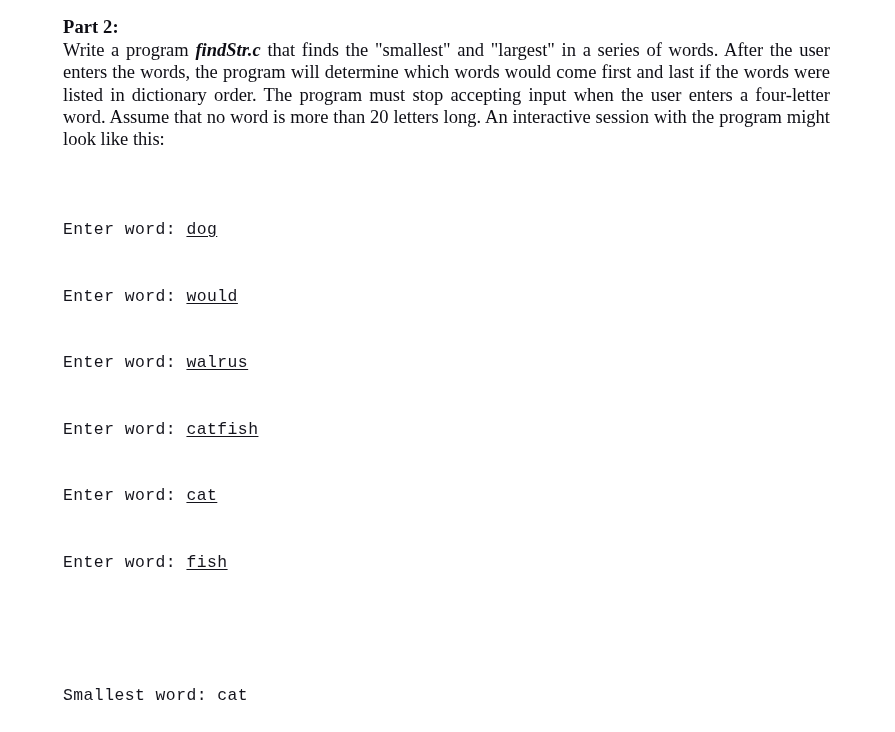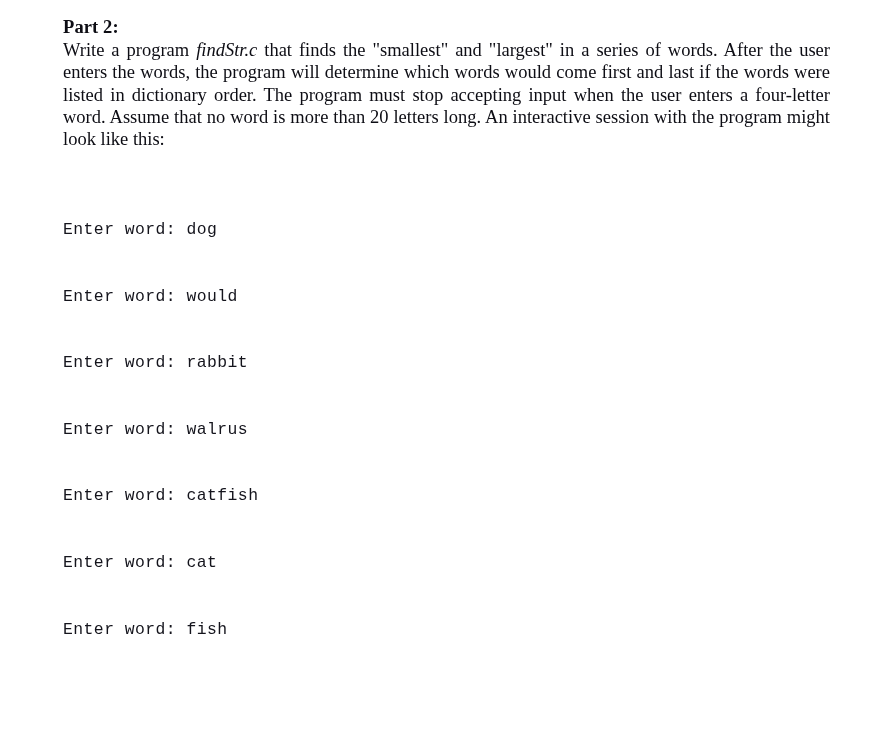--- a/index.html
+++ b/index.html
@@ -35,33 +35,34 @@
 
   
   .body-para {
     font-size: 18.5px;
     line-height: 22.3px;
     text-align: justify;
     text-justify: inter-word;
     margin: 0;
     hyphens: none;
   }
-  .bi { font-weight: normal; font-style: italic; }
+  .bi { font-weight: bold; font-style: italic; }
 
   
   .console {
     font-family: "Liberation Mono", "DejaVu Sans Mono", monospace;
     font-size: 16.4px;
     line-height: 22.2px;
     white-space: pre;
     margin: 0;
     letter-spacing: 0.45px;
     color: #14141c;
   }
   .console .u {
+    text-decoration: underline;
     text-underline-offset: 2px;
     text-decoration-thickness: 1.4px;
   }
 
   
   .gap-console   { height: 24px; }
   .gap-output    { height: 22px; }
 </style>
 </head>
 <body>
@@ -70,21 +71,20 @@
 
   <h1 class="part-title">Part 2:</h1>
 
   <p class="body-para"><span>Write a program </span><span class="bi">findStr.c</span><span> that finds the "smallest" and "largest" in a series of words. After the user enters the words, the program will determine which words would come first and last if the words were listed in dictionary order. The program must stop accepting input when the user enters a four-letter word. Assume that no word is more than 20 letters long. An interactive session with the program might look like this:</span></p>
 
   <div class="gap-console"></div>
 
   <div class="console">
     <div><span>Enter word: </span><span class="u">dog</span></div>
     <div><span>Enter word: </span><span class="u">would</span></div>
-    <div><span>Enter word: </span><span class="u">rabbit</span></div>
     <div><span>Enter word: </span><span class="u">walrus</span></div>
     <div><span>Enter word: </span><span class="u">catfish</span></div>
     <div><span>Enter word: </span><span class="u">cat</span></div>
     <div><span>Enter word: </span><span class="u">fish</span></div>
   </div>
 
   <div class="gap-output"></div>
 
   <div class="console">
     <div><span>Smallest word: </span><span>cat</span></div>

